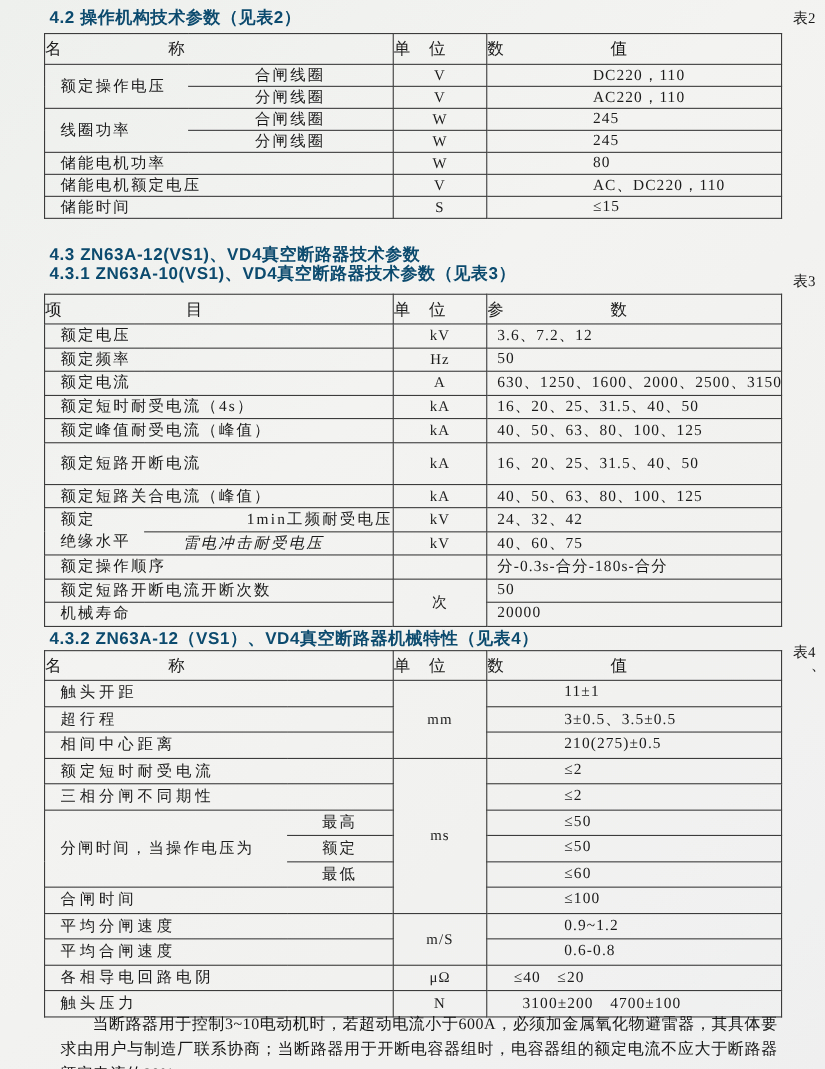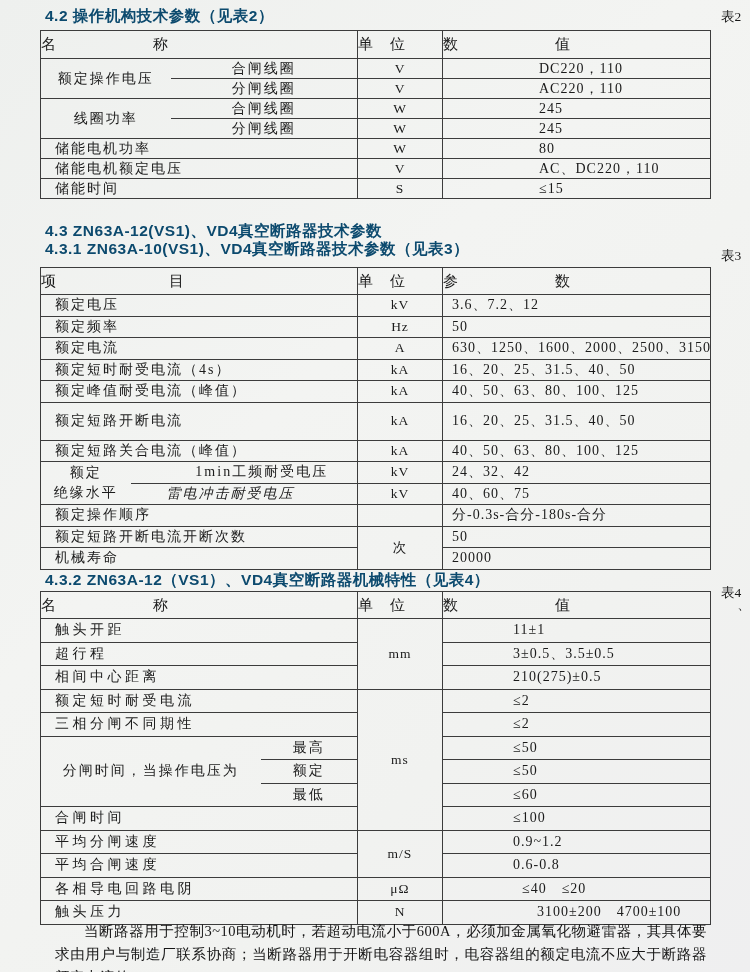--- a/index.html
+++ b/index.html
@@ -37,21 +37,21 @@
     white-space:nowrap;
     vertical-align:middle;
   }
   .th{
     text-align:left;
     font-size:15px;
     letter-spacing:1px;
   }
   .name{padding-left:14px;letter-spacing:2px;}
   .name4{padding-left:14px;letter-spacing:3.5px;}
-  .grp{padding-left:0;letter-spacing:2px;border-right:none !important;text-align:center;}
+  .grp{padding-left:14px;letter-spacing:2px;border-right:none !important;}
   .sub{text-align:center;letter-spacing:2px;border-left:none !important;}
   .unit{text-align:center;font-size:13.5px;letter-spacing:1px;}
   .val2{padding-left:96px;letter-spacing:1px;}
   .val3{padding-left:9px;letter-spacing:1px;}
   .val4{padding-left:70px;letter-spacing:1px;}
   .grpline{display:block;line-height:20px;}
   .footnote{
     font-size:14.5px;
     line-height:23px;
     text-align:justify;
@@ -171,21 +171,21 @@
   <tr style="height:21.5px">
     <td colspan="2" class="name">额定短路关合电流（峰值）</td>
     <td class="unit">kA</td>
     <td class="val3">40、50、63、80、100、125</td>
   </tr>
   <tr style="height:21.5px">
     <td rowspan="2" class="grp">
       <span class="grpline">额定</span>
       <span class="grpline">绝缘水平</span>
     </td>
-    <td class="sub" style="text-align:center;padding-left:36px;">1min工频耐受电压</td>
+    <td class="sub" style="text-align:right;padding-left:36px;">1min工频耐受电压</td>
     <td class="unit">kV</td>
     <td class="val3">24、32、42</td>
   </tr>
   <tr style="height:21.5px">
     <td class="sub" style="text-align:left;padding-left:36px;font-style:italic;">雷电冲击耐受电压</td>
     <td class="unit">kV</td>
     <td class="val3">40、60、75</td>
   </tr>
   <tr style="height:21.5px">
     <td colspan="2" class="name">额定操作顺序</td>
@@ -265,23 +265,23 @@
     <td rowspan="2" class="unit">m/S</td>
     <td class="val4">0.9~1.2</td>
   </tr>
   <tr style="height:23.5px">
     <td colspan="2" class="name4">平均合闸速度</td>
     <td class="val4">0.6-0.8</td>
   </tr>
   <tr style="height:23.5px">
     <td colspan="2" class="name4">各相导电回路电阴</td>
     <td class="unit">μΩ</td>
-    <td class="val4" style="padding-left:79px;">≤40　≤20</td>
+    <td class="val4" style="padding-left:24px;">≤40　≤20</td>
   </tr>
   <tr style="height:23.5px">
     <td colspan="2" class="name4">触头压力</td>
     <td class="unit">N</td>
-    <td class="val4" style="padding-left:94px;margin-left:44px;">3100±200　4700±100</td>
+    <td class="val4" style="padding-left:32px;margin-left:44px;">3100±200　4700±100</td>
   </tr>
 </tbody>
   </table>
 
 <div class="abs footnote" style="top:920px;left:55px;width:652px;">当断路器用于控制3~10电动机时，若超动电流小于600A，必须加金属氧化物避雷器，其具体要求由用户与制造厂联系协商；当断路器用于开断电容器组时，电容器组的额定电流不应大于断路器额定电流的80%。</div>
 
 </body></html>

